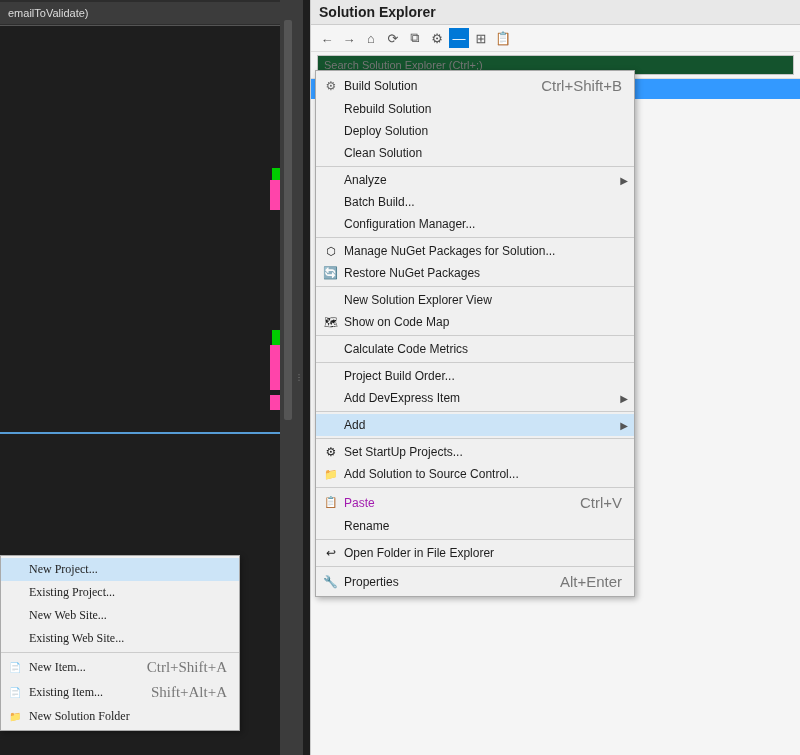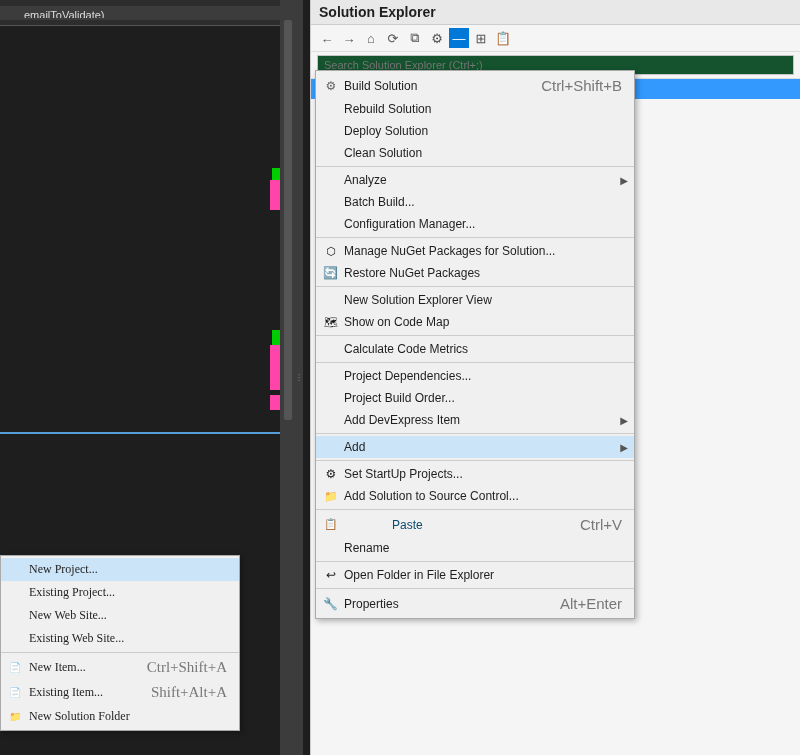--- a/index.html
+++ b/index.html
@@ -224,23 +224,23 @@
       border-bottom: 1px solid #555;
       display: flex;
       align-items: center;
     }
 
     .left-dropdown {
       background: #3c3c3c;
       color: #ddd;
       border: none;
       font-size: 11px;
-      padding: 2px 20px;
+      padding: 2px 4px;
       width: 100%;
-      height: 14px;
+      height: 22px;
     }
 
     
     .blue-line {
       position: absolute;
       left: 0;
       width: 280px;
       height: 2px;
       background: #569cd6;
     }
@@ -341,23 +341,20 @@
   <div class="menu-item">
     <span class="icon" style="font-size:11px;">🗺</span>
     <span>Show on Code Map</span>
   </div>
   <div class="menu-separator"></div>
   <div class="menu-item">
     <span>Calculate Code Metrics</span>
   </div>
   <div class="menu-separator"></div>
   <div class="menu-item">
-    <span>Project Dependencies...</span>
-  </div>
-  <div class="menu-item">
     <span>Project Build Order...</span>
   </div>
   <div class="menu-item">
     <span>Add DevExpress Item</span>
     <span class="arrow">▶</span>
   </div>
   <div class="menu-separator"></div>
   <div class="menu-item highlighted">
     <span>Add</span>
     <span class="arrow">▶</span>
@@ -367,21 +364,21 @@
     <span class="icon">⚙</span>
     <span>Set StartUp Projects...</span>
   </div>
   <div class="menu-item">
     <span class="icon" style="font-size:11px;">📁</span>
     <span>Add Solution to Source Control...</span>
   </div>
   <div class="menu-separator"></div>
   <div class="menu-item disabled">
     <span class="icon" style="color:#aaa; font-size:11px;">📋</span>
-    <span style="color:#0c4a6e;margin-left:48px;">Paste</span>
+    <span style="color:#a21caf;">Paste</span>
     <span class="shortcut">Ctrl+V</span>
   </div>
   <div class="menu-item">
     <span>Rename</span>
   </div>
   <div class="menu-separator"></div>
   <div class="menu-item">
     <span class="icon">↩</span>
     <span>Open Folder in File Explorer</span>
   </div>

